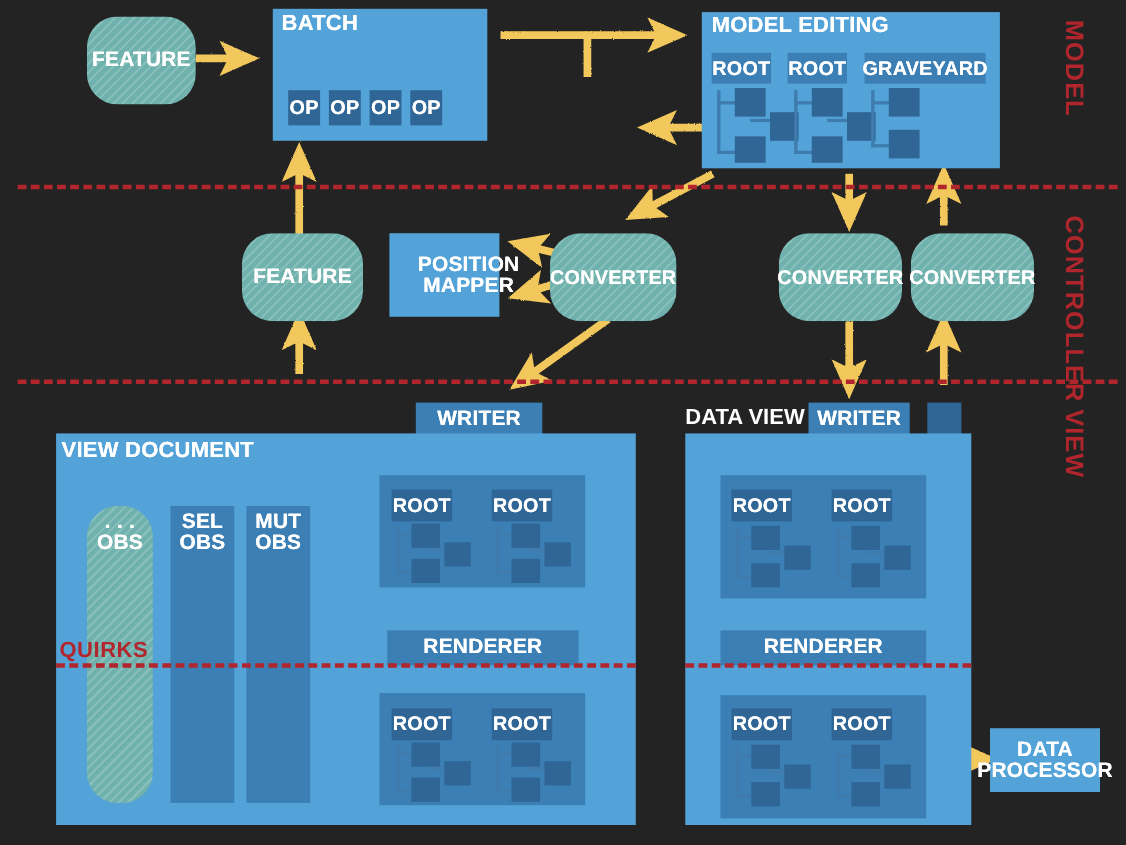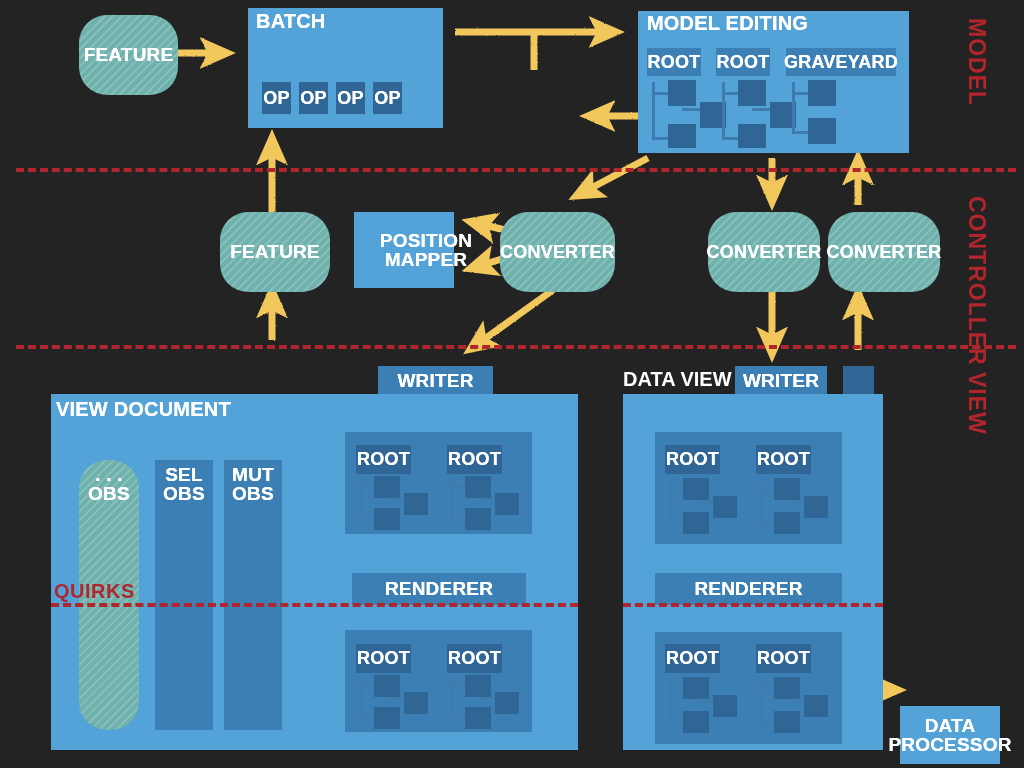--- a/index.html
+++ b/index.html
@@ -356,18 +356,18 @@
     <div class="tline" style="left:0;top:9px;width:16px;height:3px;"></div>
     <div class="tline" style="left:0;top:45px;width:16px;height:3px;"></div>
     <div class="tline" style="left:28px;top:23px;width:18px;height:3px;"></div>
     <div class="tnode" style="left:14px;top:0;width:26px;height:22px;"></div>
     <div class="tnode" style="left:44px;top:18px;width:24px;height:22px;"></div>
     <div class="tnode" style="left:14px;top:34px;width:26px;height:22px;"></div>
   </div>
 
   <div class="hdash" style="left:623px;top:603px;width:260px;"></div>
 
-  <div class="box blue" style="left:900px;top:662px;width:100px;height:58px;margin-top:44px;">
+  <div class="box blue" style="left:900px;top:662px;width:100px;height:58px;">
     <span class="lbl vstack" style="font-size:19px;">DATA
 PROCESSOR</span>
   </div>
 
 </div>
 
 </body></html>

